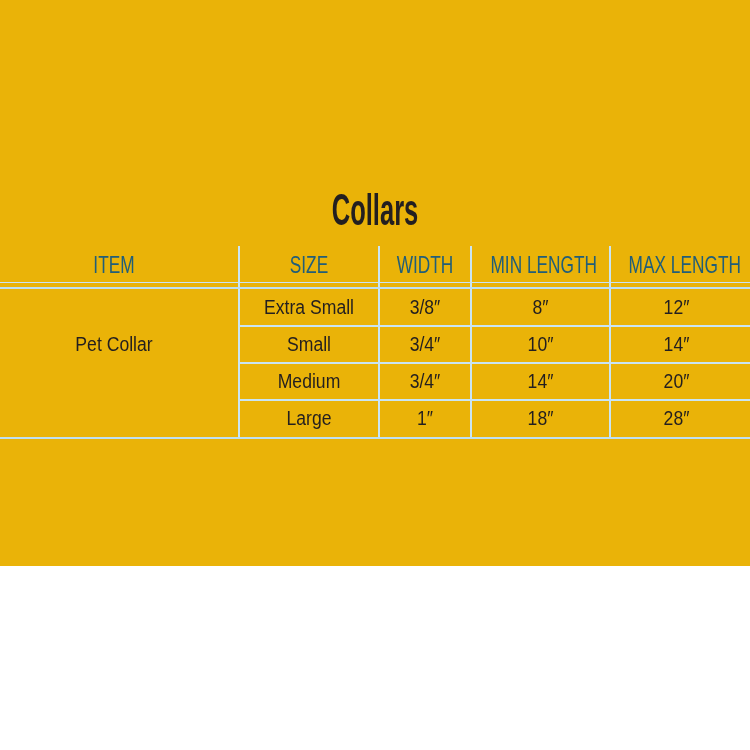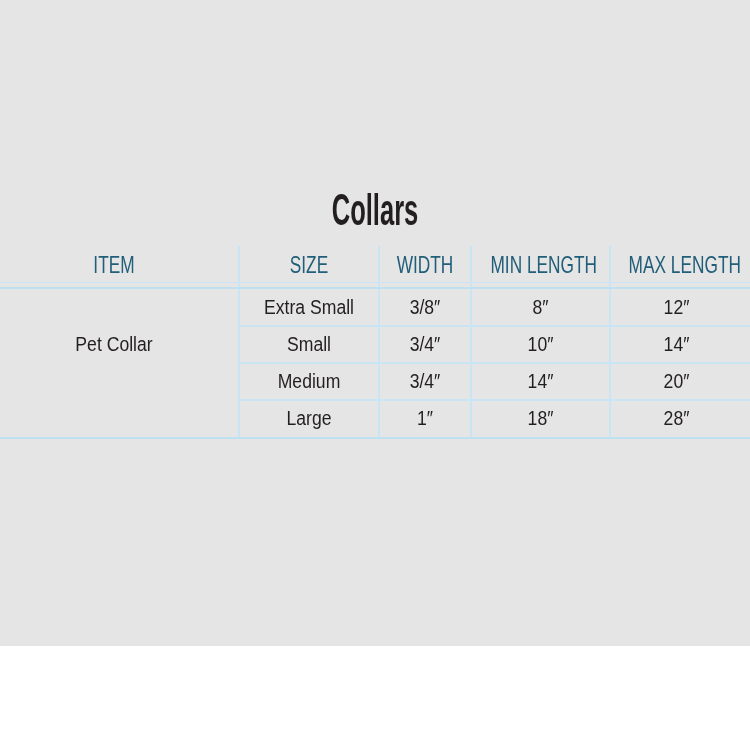--- a/index.html
+++ b/index.html
@@ -4,22 +4,22 @@
 <style>
   :root{
     --header-text:#215e79;
     --body-text:#231f20;
     --rule:#c9e5f4;
     --rule-strong:#bfe0f1;
   }
   html,body{margin:0;padding:0;background:#ffffff;}
   .canvas{
     position:relative;
-    width:750px;height:646px;
-    background:#e5e5e5;
+    width:750px;height:566px;
+    background:#eab308;
     overflow:hidden;
     font-family:"Liberation Sans","DejaVu Sans",sans-serif;
     color:var(--body-text,#231f20);
   }
   .title{
     position:absolute;top:187px;left:0;width:750px;height:46px;
     line-height:46px;text-align:center;
     font-size:44px;font-weight:bold;
     color:var(--body-text,#231f20);
     transform:scaleX(0.58);

